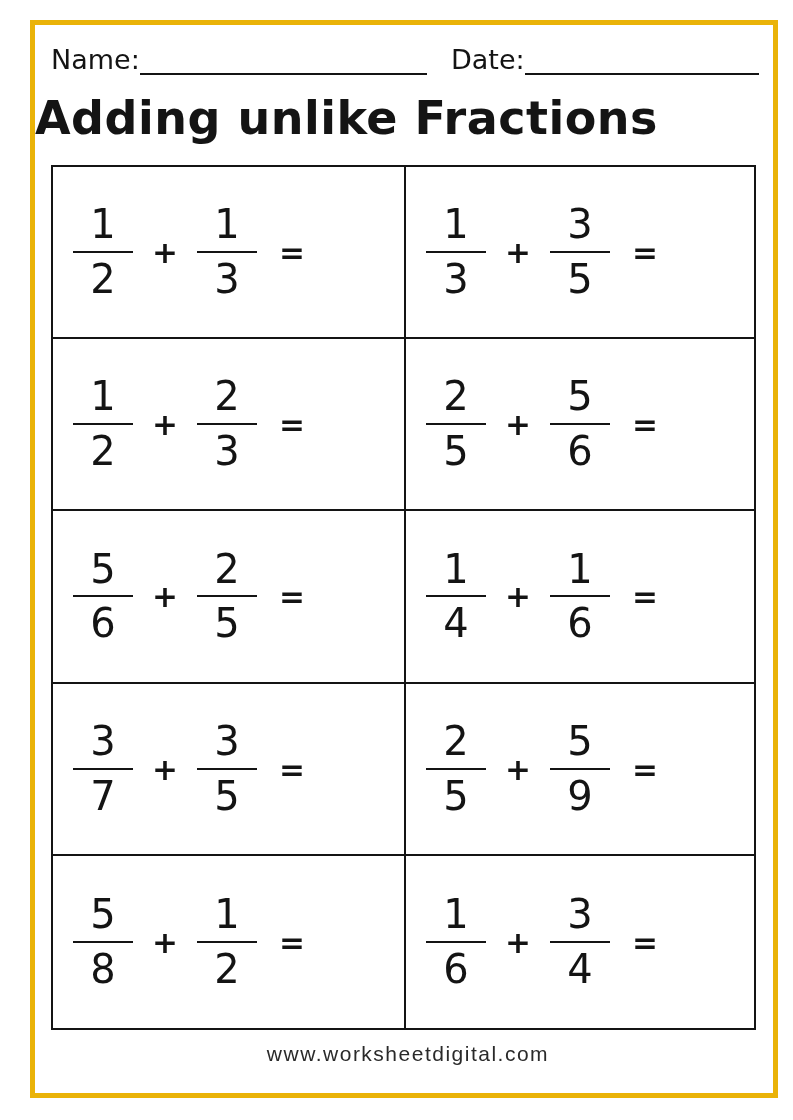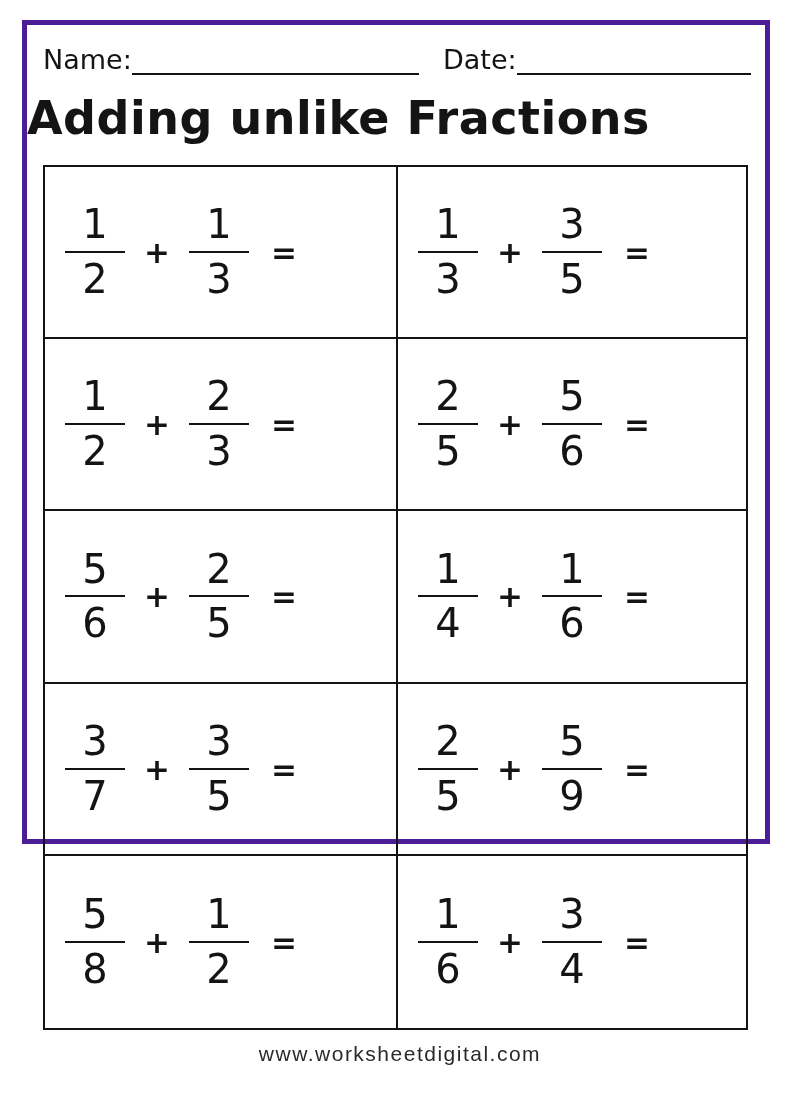--- a/index.html
+++ b/index.html
@@ -5,23 +5,23 @@
   * { margin: 0; padding: 0; box-sizing: border-box; }
   html, body {
     width: 793px; height: 1120px;
     background: #ffffff;
     font-family: "DejaVu Sans", sans-serif;
     color: #141414;
     overflow: hidden;
   }
   .page {
     position: absolute;
-    left: 22px; top: 20px;
-    width: 748px; height: 824px;
-    border: 5px solid #4c1d95;
+    left: 30px; top: 20px;
+    width: 748px; height: 1078px;
+    border: 5px solid #eab308;
     background: #ffffff;
   }
   
   .header-row {
     display: flex;
     align-items: flex-end;
     margin: 18px 14px 0 16px;
     font-size: 27px;
     line-height: 1.1;
   }

